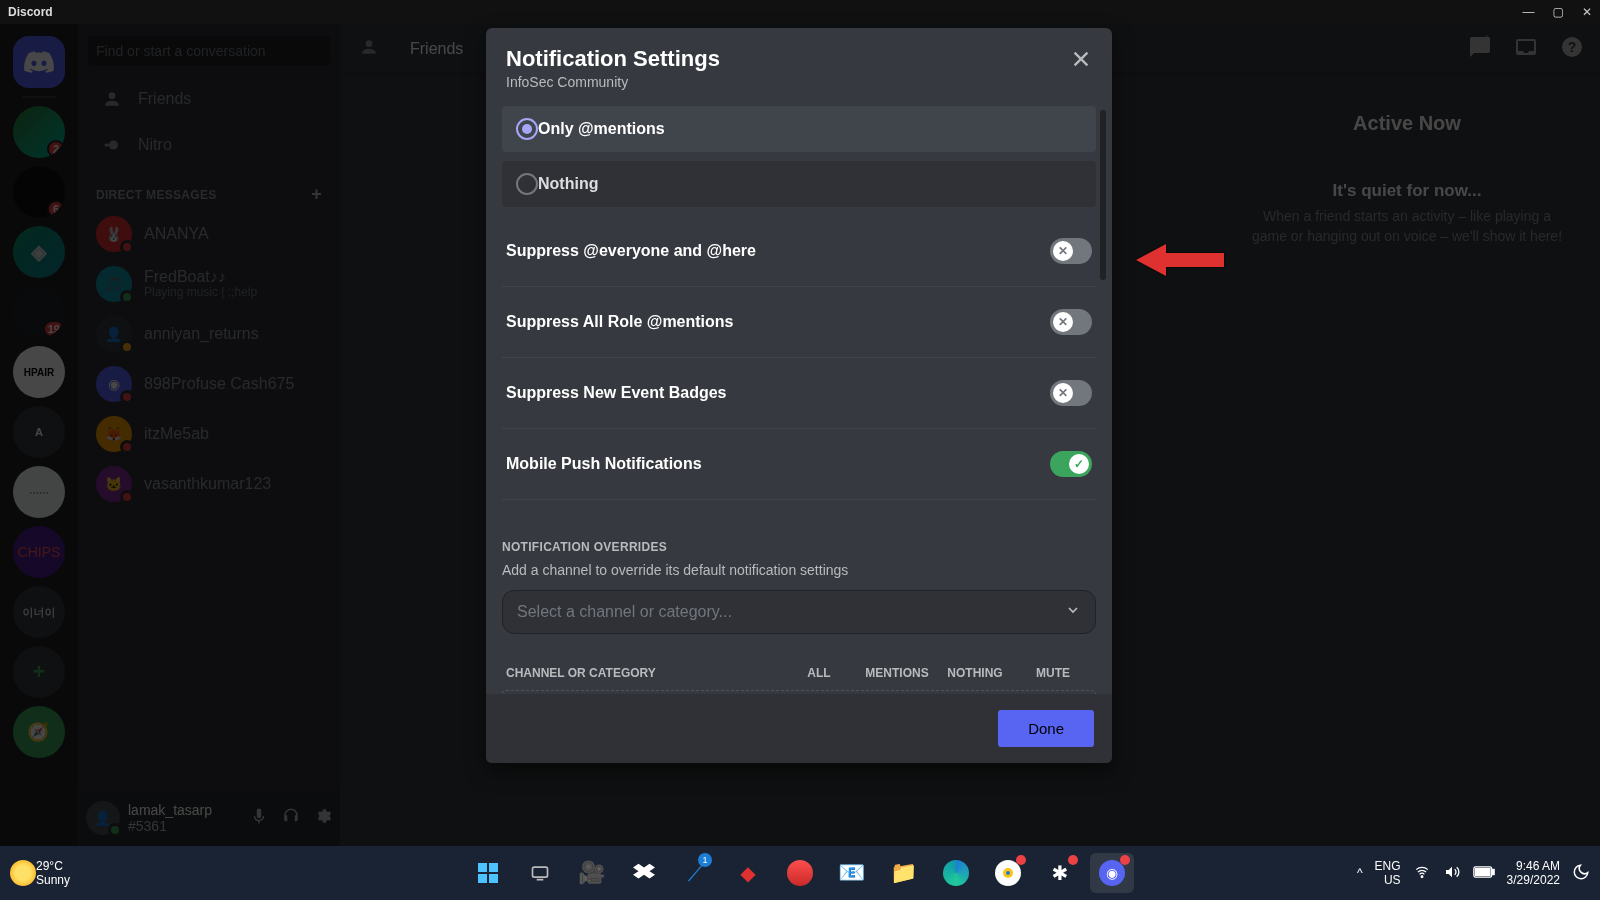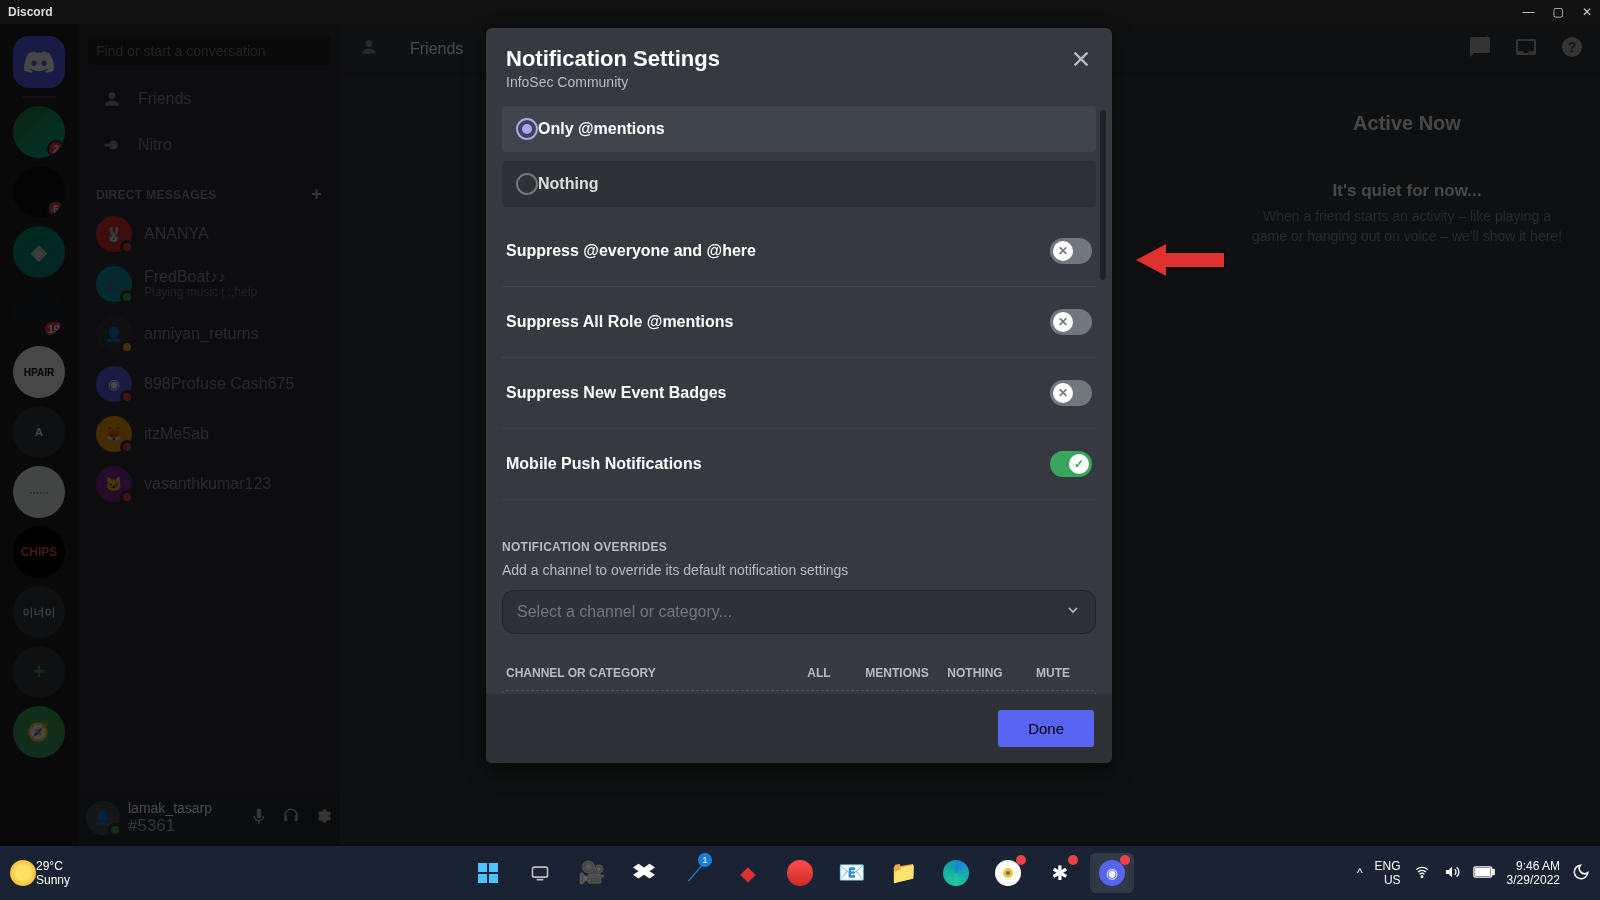--- a/index.html
+++ b/index.html
@@ -27,21 +27,21 @@
 .status-dot { position:absolute; bottom:-2px; right:-2px; width:14px; height:14px; border-radius:50%; background:#3ba55d; border:3px solid #2f3136; }
 .status-dot.idle { background:#faa81a; }
 .status-dot.dnd { background:#ed4245; }
 .dm-user .meta { display:flex; flex-direction:column; line-height:1.15; }
 .dm-user .meta .name { font-size:16px; color:#8e9297; font-weight:500;}
 .dm-user .meta .sub { font-size:12px; color:#72767d; }
 .self-panel { margin-top:auto; height:56px; background:#292b2f; display:flex; align-items:center; padding:0 8px; gap:8px; }
 .self-panel .avatar { width:34px; height:34px; }
 .self-panel .meta { flex:1; }
 .self-panel .meta .n { font-size:14px; color:#fff; font-weight:400;}
-.self-panel .meta .t { font-size:17px; color:#b9bbbe; }
+.self-panel .meta .t { font-size:14px; color:#b9bbbe; }
 .self-panel .btns { display:flex; gap:14px; color:#b9bbbe; }
 
 .main { flex:1; display:flex; flex-direction:column; background:#36393f; }
 .topbar { height:50px; border-bottom:1px solid #2c2e33; display:flex; align-items:center; padding:0 16px; gap:24px; color:#b9bbbe; font-size:16px; font-weight:500; justify-content:space-between; }
 .topbar .left { display:flex; align-items:center; gap:28px; }
 .topbar .left .tab.active { color:#fff; }
 .topbar .right { display:flex; gap:22px; color:#b9bbbe; }
 .content { flex:1; display:flex; }
 .center { flex:1; }
 .right-col { width:386px; padding:20px 18px; color:#fff; }
@@ -121,21 +121,21 @@
     </div>
     <div class="guild" style="background:linear-gradient(135deg,#099268,#0c8599)">
       <span style="font-size:20px">◈</span>
     </div>
     <div class="guild" style="background:#212529;color:#fa5252">
       <span class="badge-red">19</span>
     </div>
     <div class="guild" style="background:#fff;color:#000;font-size:10px;font-weight:800">HPAIR</div>
     <div class="guild" style="background:#36393f;color:#fff">A</div>
     <div class="guild" style="background:#f1f3f5;color:#868e96;font-size:10px">⋯⋯</div>
-    <div class="guild" style="background:#000000;color:#fa5252;font-size:12px;font-weight:700">CHIPS</div>
+    <div class="guild" style="background:#4c1d95;color:#fa5252;font-size:14px;font-weight:400">CHIPS</div>
     <div class="guild" style="background:#36393f;font-size:11px">이너이</div>
     <div class="guild guild-add">+</div>
     <div class="guild" style="background:#3ba55d;color:#fff;font-size:18px">🧭</div>
   </div>
 
   <div class="dm-col">
     <div class="search-box">Find or start a conversation</div>
     <div class="dm-item">
       <span class="ico">
           <svg width="26" height="20" viewBox="0 0 24 24" fill="#8e9297">

